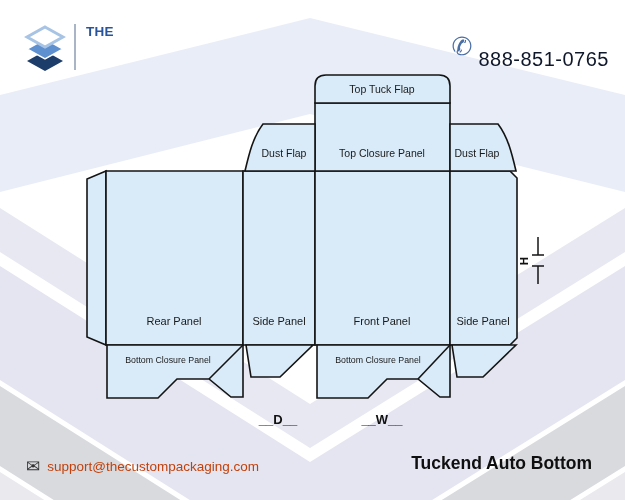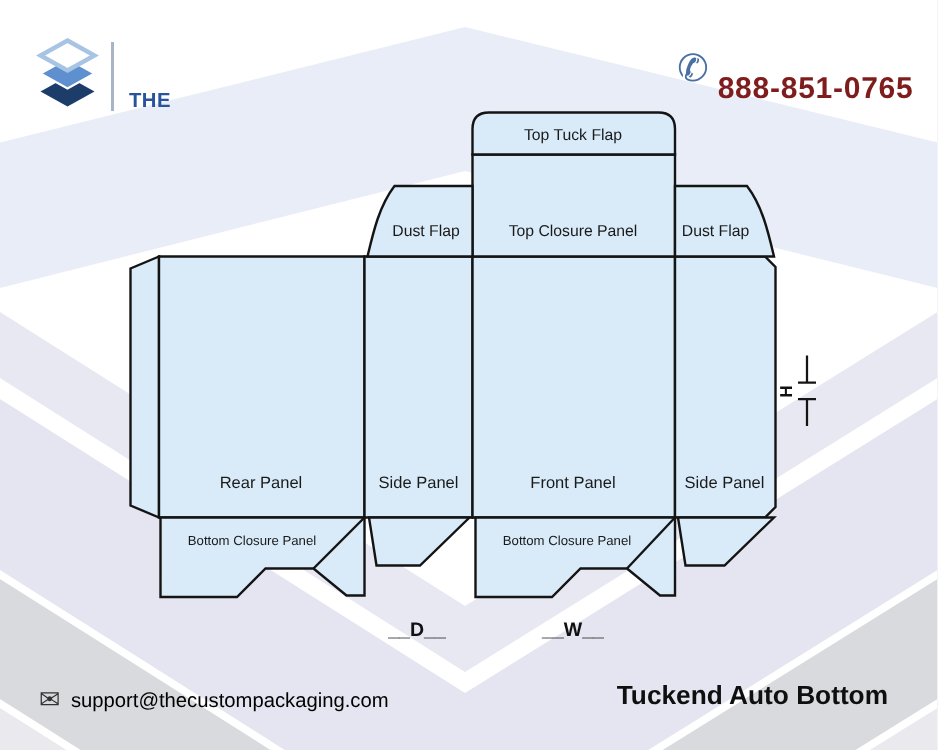--- a/index.html
+++ b/index.html
@@ -11,43 +11,43 @@
   }
   
   .bg-band{position:absolute;left:0;top:0;width:625px;height:500px;}
   .band-1{background:#e9edf7;clip-path:polygon(0 192px,310px 114px,625px 192px,625px 95px,310px 18px,0 95px);}
   .band-2{background:#e7e8f2;clip-path:polygon(0 208px,310px 404px,625px 208px,625px 252px,310px 448px,0 252px);}
   .band-3{background:#e4e5f0;clip-path:polygon(0 266px,310px 462px,625px 266px,625px 380px,310px 576px,0 380px);}
   .band-4{background:#d9dade;clip-path:polygon(0 386px,310px 582px,625px 386px,625px 466px,310px 662px,0 466px);}
   .band-5{background:#e9e9ee;clip-path:polygon(0 472px,310px 668px,625px 472px,625px 500px,0 500px);}
 
   
-  .logo{position:absolute;left:24px;top:24px;display:flex;align-items:flex-end;z-index:5;}
+  .logo{position:absolute;left:24px;top:24px;display:flex;align-items:flex-start;z-index:5;}
   .logo-mark{width:42px;height:50px;}
   .logo-divider{width:2px;height:46px;background:#a9b4c6;margin:0 10px 0 8px;}
   .logo-text{color:#27549d;font-weight:bold;font-size:13.5px;line-height:15px;letter-spacing:.3px;}
   .phone{position:absolute;right:16px;top:22px;display:flex;align-items:center;z-index:5;}
   .phone-icon{font-size:25px;color:#4a6fa5;margin-right:6px;line-height:1;}
-  .phone-number{color:#7f1d1d;font-weight:bold;font-size:20px;letter-spacing:.5px;margin-top:26px;}
+  .phone-number{color:#0f172a;font-weight:normal;font-size:20px;letter-spacing:.5px;margin-top:26px;}
 
   
   svg.dieline{position:absolute;left:0;top:0;z-index:3;}
   .panel{fill:#d9ebf9;stroke:#141414;stroke-width:1.6;stroke-linejoin:miter;}
   .foldline{stroke:#141414;stroke-width:1.6;fill:none;}
   .lbl{fill:#1a1a1a;font-family:"Liberation Sans",sans-serif;font-size:11px;text-anchor:middle;}
   .lbl-sm{font-size:10.5px;}
   .lbl-xs{font-size:8.8px;}
   .dim{fill:#111;font-weight:bold;font-size:13px;text-anchor:middle;font-family:"Liberation Sans",sans-serif;}
   .dim-h{font-size:11.5px;}
   .dimline{stroke:#141414;stroke-width:1.5;}
 
   
   .footer-email{position:absolute;left:26px;top:458px;display:flex;align-items:center;z-index:5;color:#222;}
   .email-icon{font-size:17px;color:#333;margin-right:7px;line-height:1;}
-  .email-text{font-size:13.5px;color:#000000;}
+  .email-text{font-size:13.5px;color:#c2410c;}
   .product-title{position:absolute;right:33px;top:453px;z-index:5;font-size:17.5px;font-weight:bold;color:#0f0f0f;}
 </style>
 </head>
 <body>
 
 <div class="bg-band band-1"></div>
 <div class="bg-band band-2"></div>
 <div class="bg-band band-3"></div>
 <div class="bg-band band-4"></div>
 <div class="bg-band band-5"></div>

